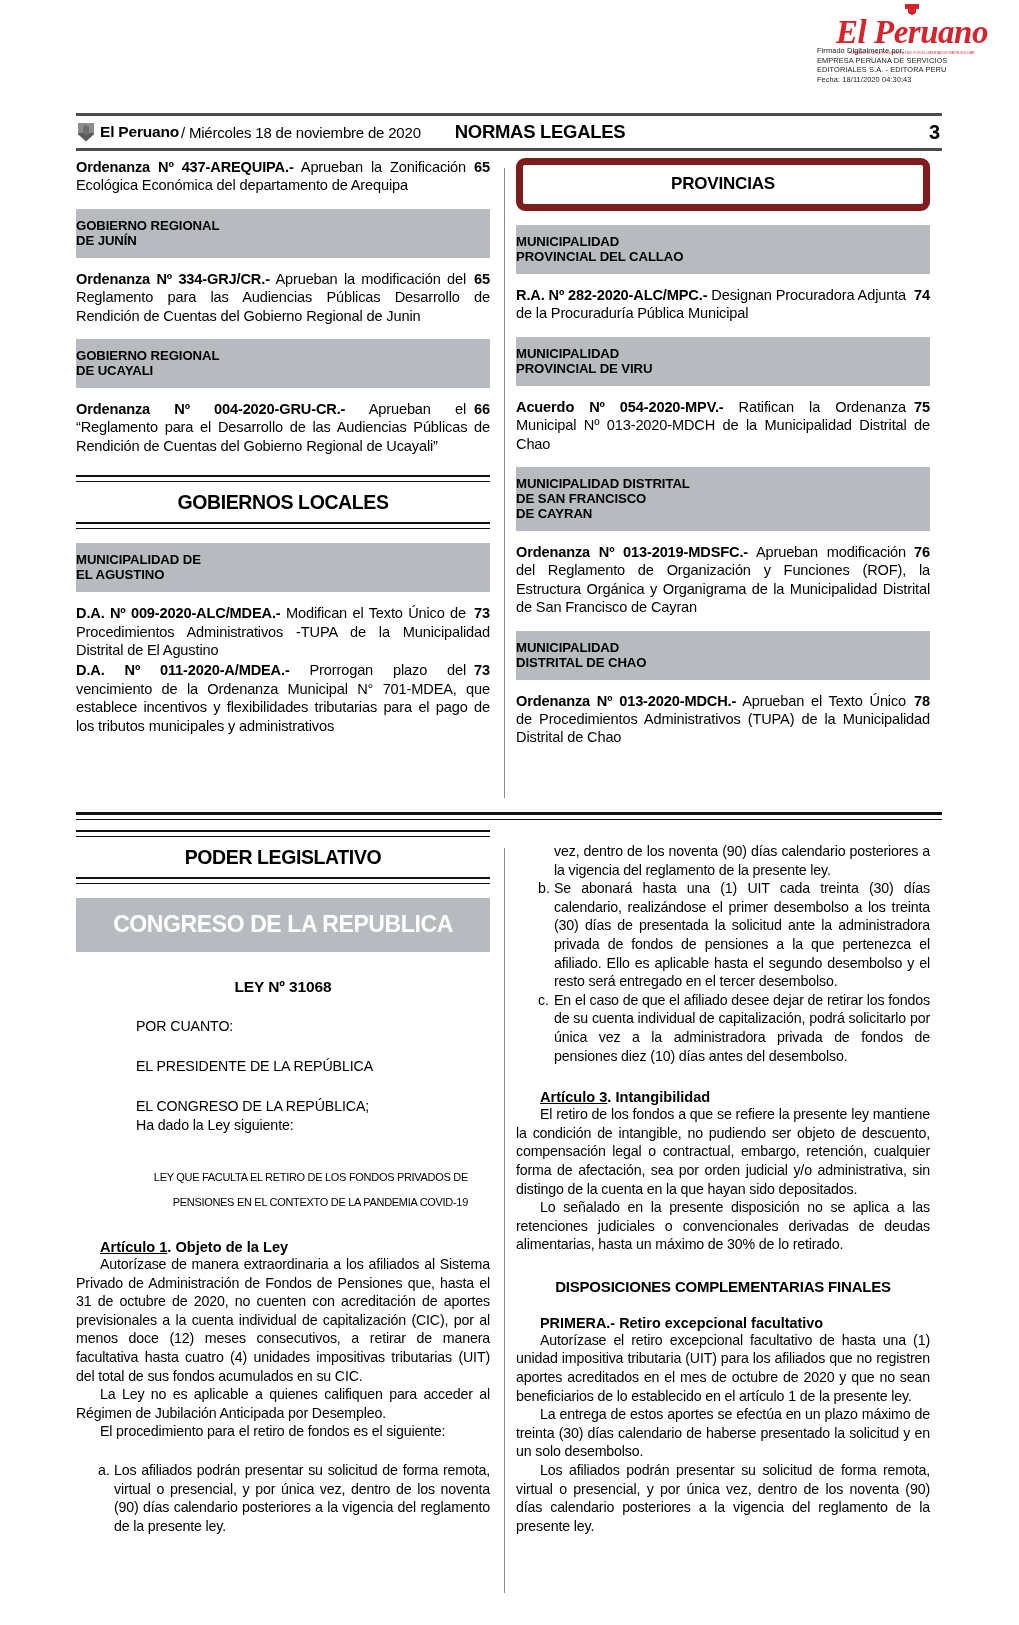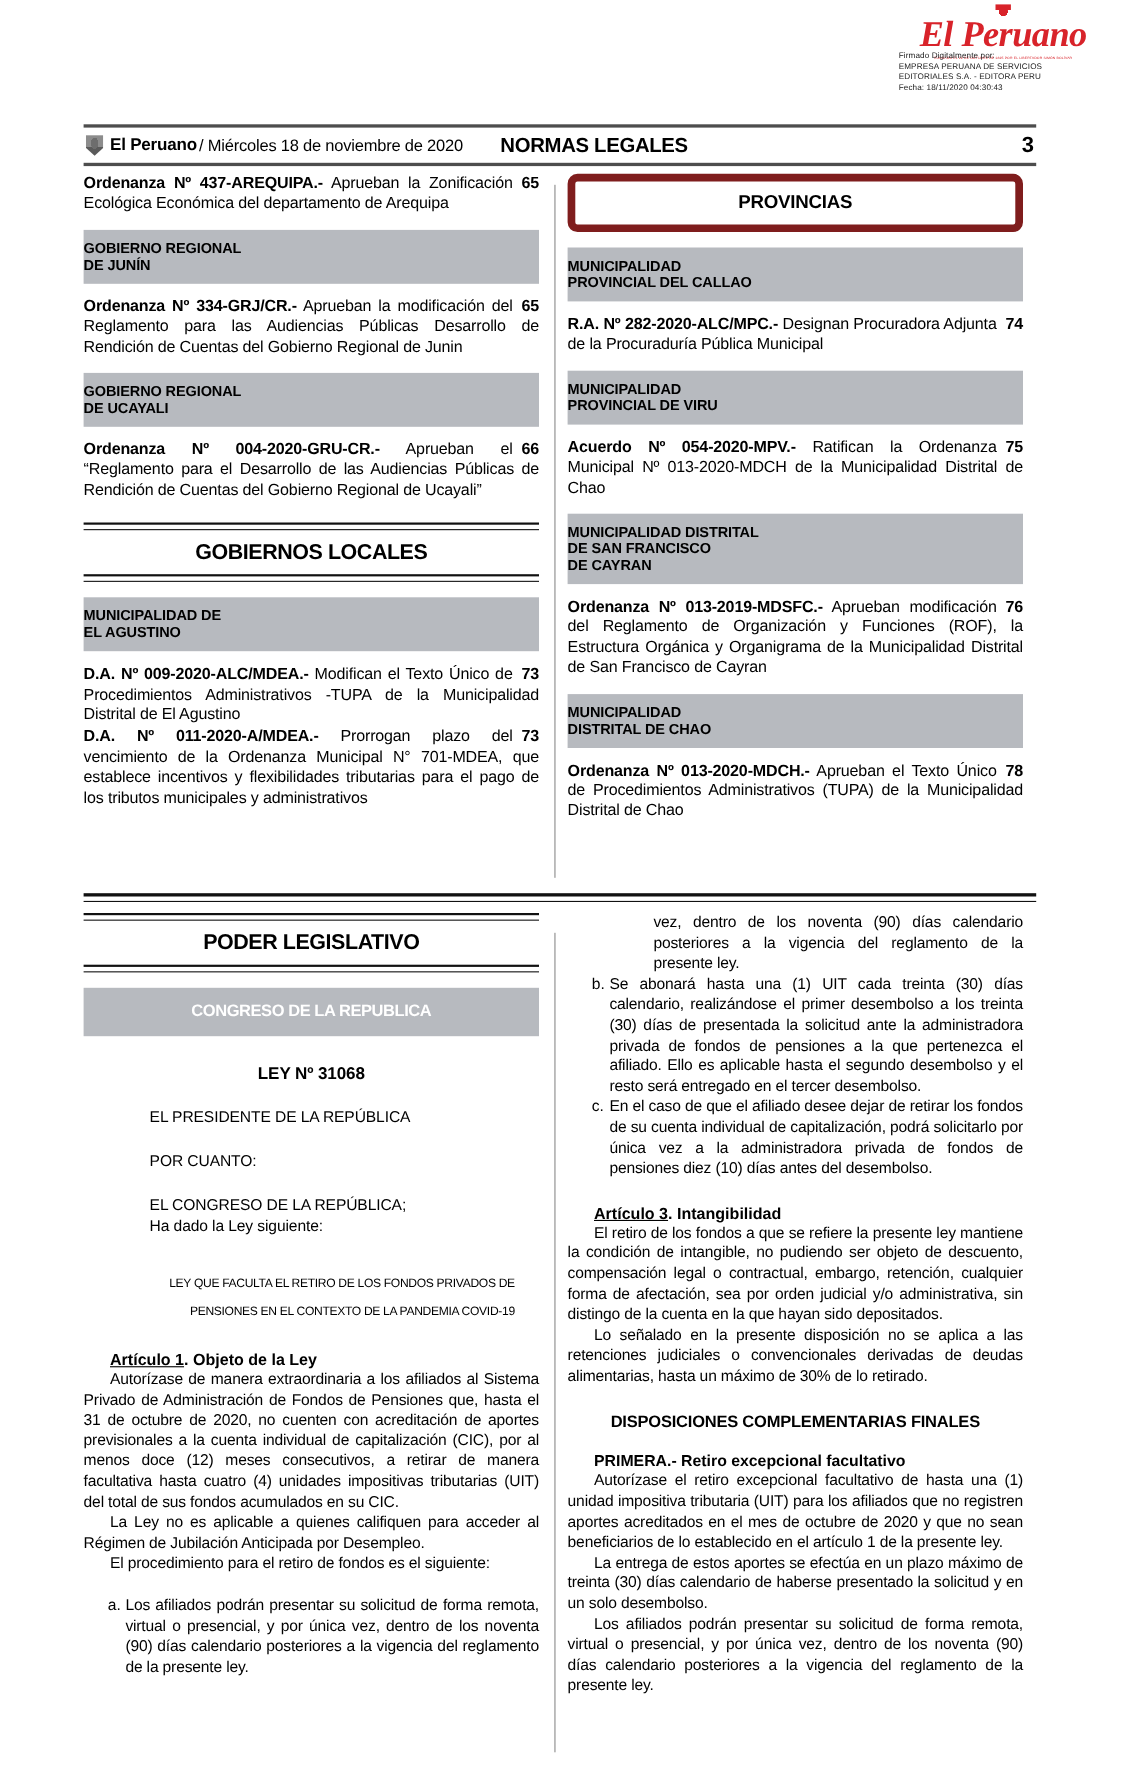--- a/index.html
+++ b/index.html
@@ -208,21 +208,21 @@
     letter-spacing: -0.2px;
     padding: 9px 0 10px 0;
   }
 
   
   .congress-banner {
     background: #b7babf;
     color: #ffffff;
     text-align: center;
     font-weight: bold;
-    font-size: 15px;
+    font-size: 23px;
     letter-spacing: -0.4px;
     padding: 13px 0 14px 0;
     margin: 10px 0 0 0;
   }
 
   
   .law-number {
     text-align: center;
     font-weight: bold;
     font-size: 15.5px;
@@ -430,42 +430,42 @@
       <div class="secthead" style="margin-top:0;">
         <div class="dbl"></div>
         <div class="title">PODER LEGISLATIVO</div>
         <div class="dbl"></div>
       </div>
 
       <div class="congress-banner">CONGRESO DE LA REPUBLICA</div>
 
       <div class="law-number">LEY Nº 31068</div>
 
+      <p class="plain hang-left">POR CUANTO:</p>
       <p class="plain hang-left">EL PRESIDENTE DE LA REPÚBLICA</p>
-      <p class="plain hang-left">POR CUANTO:</p>
       <p class="plain hang-left" style="margin-bottom:0;">EL CONGRESO DE LA REPÚBLICA;</p>
       <p class="plain hang-left nogap">Ha dado la Ley siguiente:</p>
 
       <div class="law-title">LEY QUE FACULTA EL RETIRO DE LOS FONDOS PRIVADOS DE PENSIONES EN EL CONTEXTO DE LA PANDEMIA COVID-19</div>
 
       <p class="art-head"><span class="u">Artículo 1</span><span>. Objeto de la Ley</span></p>
       <p class="para">Autorízase de manera extraordinaria a los afiliados al Sistema Privado de Administración de Fondos de Pensiones que, hasta el 31 de octubre de 2020, no cuenten con acreditación de aportes previsionales a la cuenta individual de capitalización (CIC), por al menos doce (12) meses consecutivos, a retirar de manera facultativa hasta cuatro (4) unidades impositivas tributarias (UIT) del total de sus fondos acumulados en su CIC.</p>
       <p class="para">La Ley no es aplicable a quienes califiquen para acceder al Régimen de Jubilación Anticipada por Desempleo.</p>
 
       <p class="para">El procedimiento para el retiro de fondos es el siguiente:</p>
 
       <div class="lettered first">
         <div class="marker">a.</div>
         <div class="content">Los afiliados podrán presentar su solicitud de forma remota, virtual o presencial, y por única vez, dentro de los noventa (90) días calendario posteriores a la vigencia del reglamento de la presente ley.</div>
       </div>
     </div>
 
     <div class="col col-right">
 
-      <div class="lettered" style="margin-top:0;gap:40px;">
+      <div class="lettered" style="margin-top:12px;">
         <div class="marker"></div>
         <div class="content">vez, dentro de los noventa (90) días calendario posteriores a la vigencia del reglamento de la presente ley.</div>
       </div>
 
       <div class="lettered">
         <div class="marker">b.</div>
         <div class="content">Se abonará hasta una (1) UIT cada treinta (30) días calendario, realizándose el primer desembolso a los treinta (30) días de presentada la solicitud ante la administradora privada de fondos de pensiones a la que pertenezca el afiliado. Ello es aplicable hasta el segundo desembolso y el resto será entregado en el tercer desembolso.</div>
       </div>
 
       <div class="lettered">

